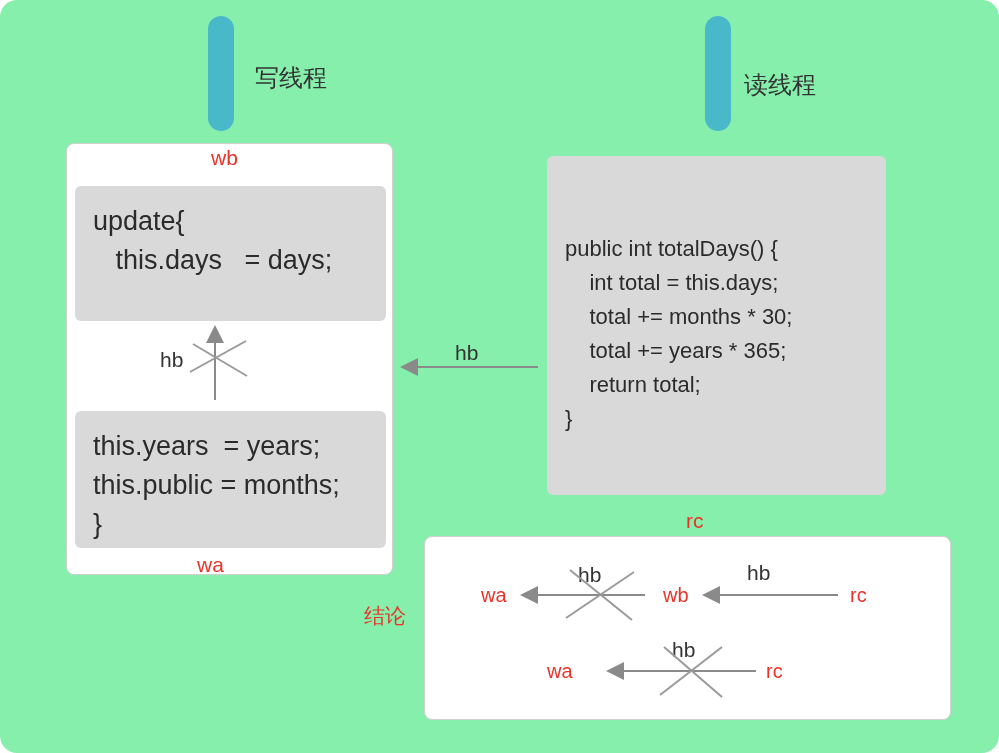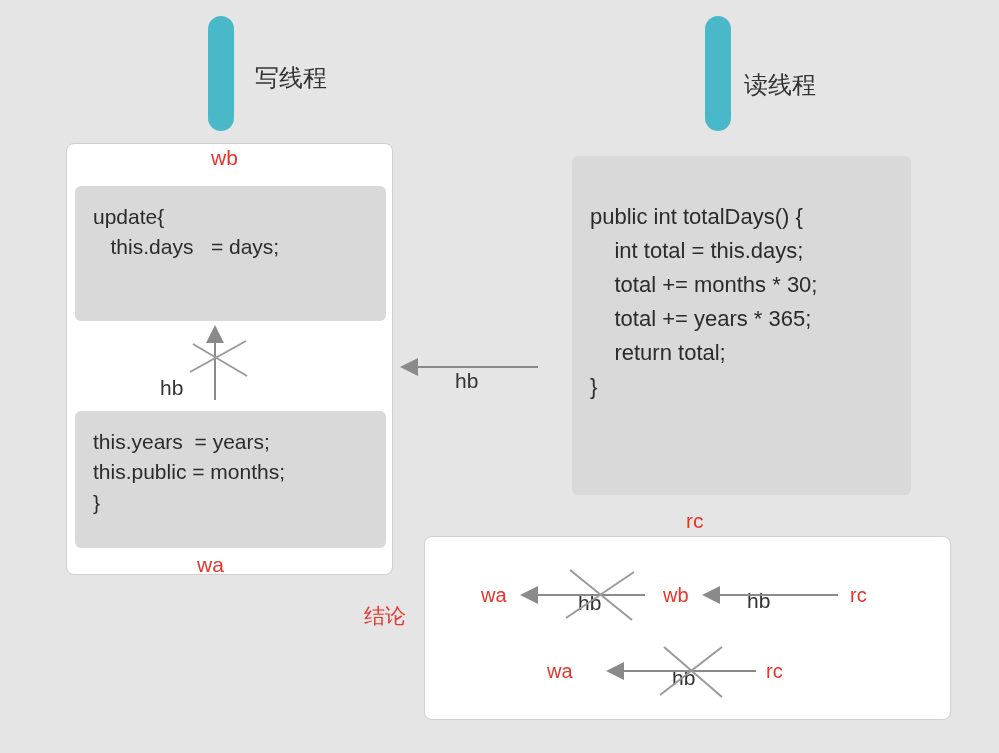--- a/index.html
+++ b/index.html
@@ -9,21 +9,22 @@
   }
   body {
     font-family: "Liberation Sans", sans-serif;
     color: #333333;
   }
   #canvas {
     position: relative;
     width: 999px;
     height: 753px;
     overflow: hidden;
-    background: #e5e5e5;
+    background: #86efac;
+    border-radius: 17px;
   }
   .abs { position: absolute; }
 
   
   .thread-bar {
     width: 26px;
     height: 115px;
     border-radius: 13px;
     background: #49b9c9;
   }
@@ -40,21 +41,21 @@
     background: #ffffff;
     box-sizing: border-box;
   }
 
   
   .codebox {
     background: #d9d9d9;
     border-radius: 6px;
     box-sizing: border-box;
     padding: 16px 18px;
-    font-size: 21px;
+    font-size: 27px;
     line-height: 1.45;
     color: #2b2b2b;
     white-space: pre;
   }
   .codebox.big {
     font-size: 22px;
     line-height: 1.55;
   }
 
   
@@ -63,21 +64,20 @@
     font-size: 21px;
     white-space: nowrap;
   }
   .red.small { font-size: 20px; }
 
   
   .hb {
     font-size: 21px;
     color: #333333;
     white-space: nowrap;
-    margin-top: 28px;
   }
 
   svg.overlay {
     position: absolute;
     left: 0;
     top: 0;
     width: 999px;
     height: 753px;
     pointer-events: none;
   }
@@ -101,21 +101,21 @@
    this.days   = days;</div>
 
   <div class="abs hb" style="left:160px; top:348px;">hb</div>
 
   <div class="abs codebox" style="left:75px; top:411px; width:311px; height:137px;">this.years  = years;
 this.public = months;
 }</div>
 
   <div class="abs red" style="left:197px; top:553px;">wa</div>
 
-  <div class="abs codebox big" style="left:572px; top:156px; width:339px; height:339px; padding-top:44px;">public int totalDays() {
+  <div class="abs codebox big" style="left:547px; top:156px; width:339px; height:339px; padding-top:76px;">public int totalDays() {
     int total = this.days;
     total += months * 30;
     total += years * 365;
     return total;
 }</div>
 
   <div class="abs hb" style="left:455px; top:341px;">hb</div>
 
   <div class="abs panel" style="left:424px; top:536px; width:527px; height:184px;"></div>
 

